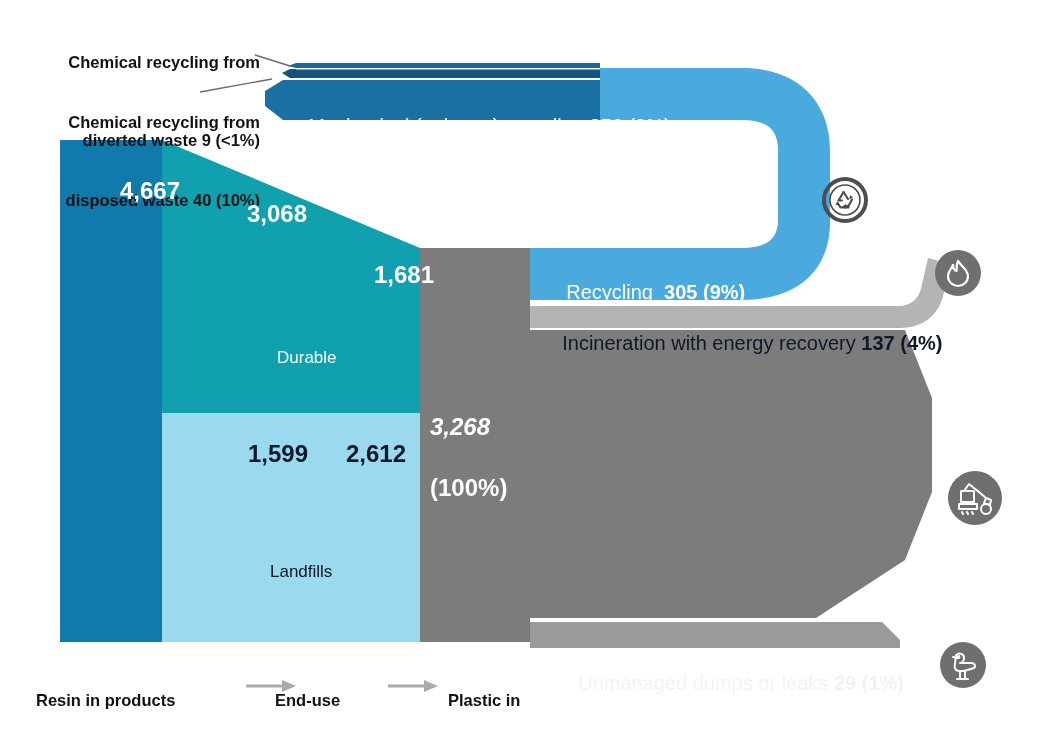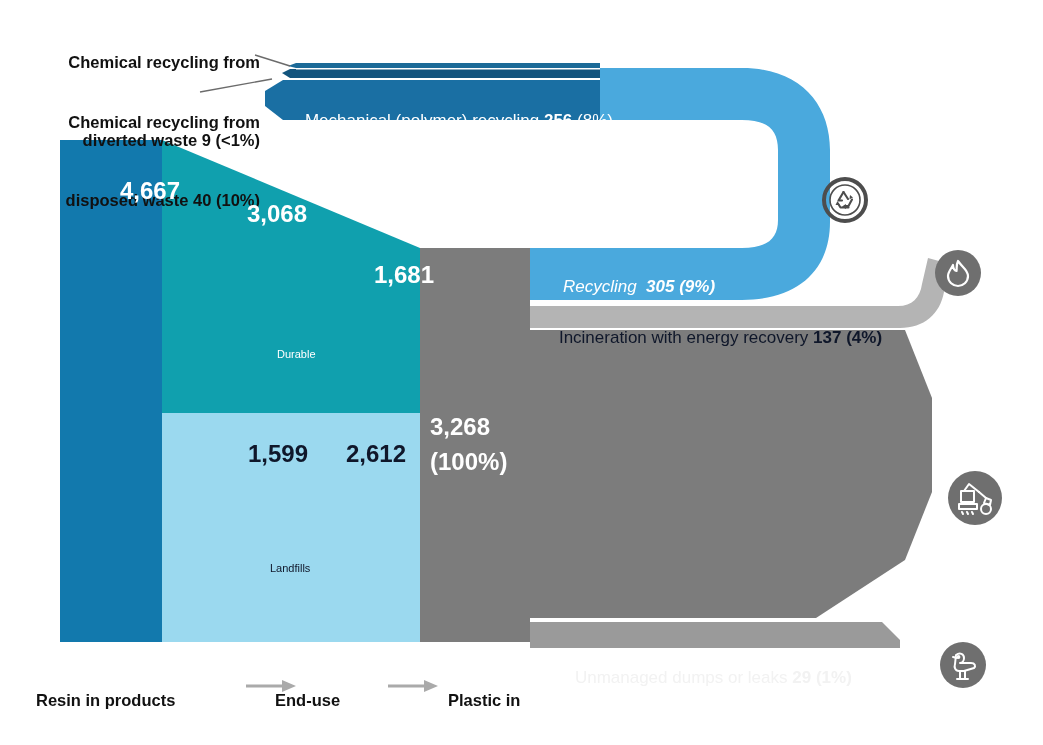--- a/index.html
+++ b/index.html
@@ -12,23 +12,23 @@
   .lbl{position:absolute;white-space:pre;line-height:1.18;}
   .wht{color:#ffffff;}
   .blk{color:#0f172a;}
   .b{font-weight:bold;}
 
   
   .callout{font-size:16.5px;font-weight:bold;color:#111;text-align:right;}
 
   
   .num{font-size:24px;font-weight:bold;}
-  .cat{font-size:11px;font-weight:normal;}
-
-  .flowlabel{font-size:17px;}
+  .cat{font-size:17px;font-weight:normal;}
+
+  .flowlabel{font-size:20px;}
   .flowlabel .b{font-weight:bold;}
 
   .axis{font-size:16.5px;font-weight:bold;color:#111;line-height:1.22;}
 </style>
 </head>
 <body>
 
 <div id="stage">
 
   <svg class="svgwrap" viewBox="0 0 1043 745">
@@ -168,21 +168,21 @@
     <div>Chemical recycling from</div>
     <div>
       <span>disposed waste </span><span class="b">40 (10%)</span>
     </div>
   </div>
 
   <div class="lbl flowlabel wht" style="left:286px; top:91px;">
     <span>Mechanical (polymer) recycling </span><span class="b">256</span><span> </span><span>(8%)</span>
   </div>
 
-  <div class="lbl flowlabel wht" style="left:544px; top:257px;font-style:italic;">
+  <div class="lbl flowlabel wht" style="left:544px; top:257px;">
     <span>Recycling  </span><span class="b">305</span><span> </span><span class="b">(9%)</span>
   </div>
 
   <div class="lbl flowlabel blk" style="left:540px; top:308px;">
     <span>Incineration with energy recovery </span><span class="b">137</span><span> </span><span class="b">(4%)</span>
   </div>
 
 
   <div class="lbl flowlabel" style="left:556px; top:648px; color:#f2f2f2;">
     <span>Unmanaged dumps or leaks </span><span class="b">29</span><span> </span><span class="b">(1%)</span>
@@ -195,23 +195,23 @@
   <div class="lbl num wht" style="left:350px; top:261px;margin-left:24px;">1,681</div>
 
   <div class="lbl cat wht" style="left:277px; top:348px;">Durable</div>
 
   <div class="lbl num blk" style="left:248px; top:440px;">1,599</div>
 
   <div class="lbl num blk" style="left:346px; top:440px;">2,612</div>
 
   <div class="lbl cat blk" style="left:270px; top:562px;">Landfills</div>
 
-  <div class="lbl num wht" style="left:430px; top:413px;">3,268</div>
-
-  <div class="lbl num wht" style="left:430px; top:448px;">(100%)</div>
+  <div class="lbl num wht" style="left:430px; top:413px;font-style:italic;">3,268</div>
+
+  <div class="lbl num wht" style="left:430px; top:474px;">(100%)</div>
 
   <div class="lbl axis" style="left:36px; top:650px; text-align:left;">
     <div>Resin in products</div>
     
   </div>
 
   <div class="lbl axis" style="left:275px; top:650px; text-align:left;">
     <div>End-use</div>
     
   </div>

